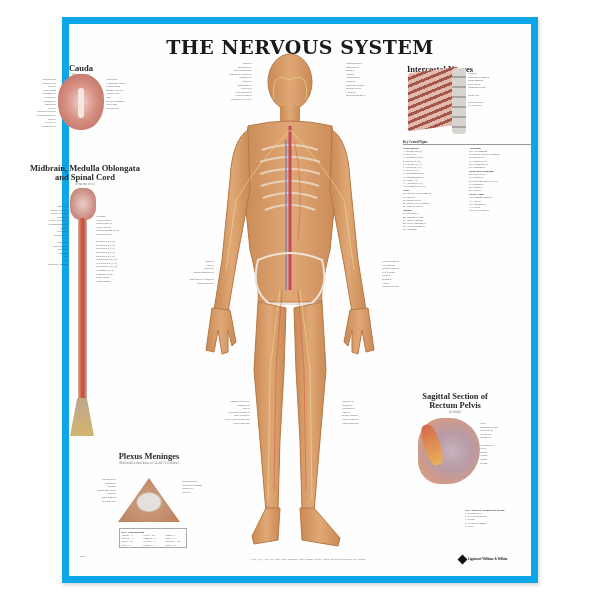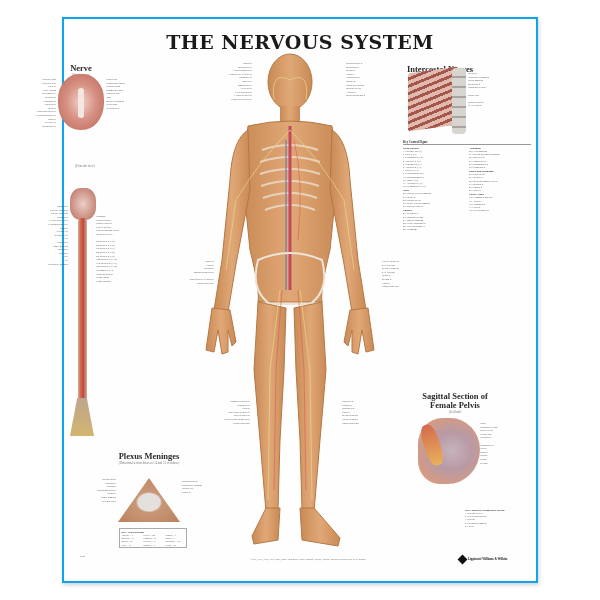--- a/index.html
+++ b/index.html
@@ -1,21 +1,21 @@
 <!DOCTYPE html>
 <html><head>
 <meta charset="utf-8">
 <style>
   * { box-sizing: border-box; margin: 0; padding: 0; }
   html, body { width: 600px; height: 600px; background: #ffffff; overflow: hidden; }
   body { position: relative; font-family: "Liberation Serif", serif; }
 
   .poster {
     position: absolute; left: 62px; top: 17px; width: 476px; height: 566px;
-    background: #fefefe; border: 2px solid #0ea5e9;
+    background: #fefefe; border: 7px solid #0ea5e9;
     box-shadow: 1px 2px 4px rgba(0,0,0,0.18);
   }
   .title {
     position: absolute; left: 0; top: 12px; width: 100%; text-align: center;
     font-family: "DejaVu Serif", serif; font-weight: 900; font-size: 19px;
     letter-spacing: 0.5px; color: #1a1a1a;
   }
   .sec-title {
     position: absolute; text-align: center; font-weight: bold; color: #2a2a2a;
     font-family: "Liberation Serif", serif; font-size: 8.5px; line-height: 9px;
@@ -106,21 +106,21 @@
   .code { position: absolute; left: 80px; top: 555px; font-size: 2.5px; color: #666; }
 </style>
 </head>
 <body>
 
 <div class="poster">
   <div class="title">THE NERVOUS SYSTEM</div>
 </div>
 
 <div class="sec-title" style="left:45px;top:64px;width:72px;">
-  <span>Nerve</span>
+  <span>Cauda</span>
   <span class="sec-sub">(Inferior view)</span>
 </div>
 <div class="brain"></div>
 <div class="tiny" style="left:34px;top:78px;text-align:right;width:22px;">Olfactory bulb
 Olfactory tract
 Optic n.
 Optic chiasm
 Oculomotor n.
 Trochlear n.
 Trigeminal n.
@@ -135,20 +135,21 @@
 Longitudinal fissure
 Pituitary gland
 Mammillary body
 Temporal lobe
 Pons
 Medulla oblongata
 Cerebellum
 Occipital pole</div>
 
 <div class="sec-title" style="left:30px;top:164px;width:110px;">
+  <span>Midbrain, Medulla Oblongata and Spinal Cord</span>
   <span class="sec-sub">(Posterior view)</span>
 </div>
 <div class="cord-head"></div>
 <div class="cord"></div>
 <div class="cauda"></div>
 <div class="tiny" style="left:38px;top:205px;width:30px;text-align:right;">Pineal body
 Superior colliculus
 Inferior colliculus
 Trochlear n.
 Cerebellar peduncle
@@ -248,21 +249,21 @@
       <div class="key-item">110. Common peroneal n.</div>
       <div class="key-item">111. Tibial n.</div>
       <div class="key-item">112. Saphenous n.</div>
       <div class="key-item">113. Sural n.</div>
       <div class="key-item">114. Deep peroneal n.</div>
     </div>
   </div>
 </div>
 
 <div class="sec-title" style="left:410px;top:392px;width:90px;">
-  <span>Sagittal Section of Female Pelvis</span>
+  <span>Sagittal Section of Rectum Pelvis</span>
   <span class="sec-sub">(Left half)</span>
 </div>
 <div class="pelvis"></div>
 <div class="tiny" style="left:480px;top:422px;width:34px;">Ovary
 Sympathetic trunk
 Sacral plexus
 Uterine tube
 Pudendal n.
 
 Hypogastric n.

